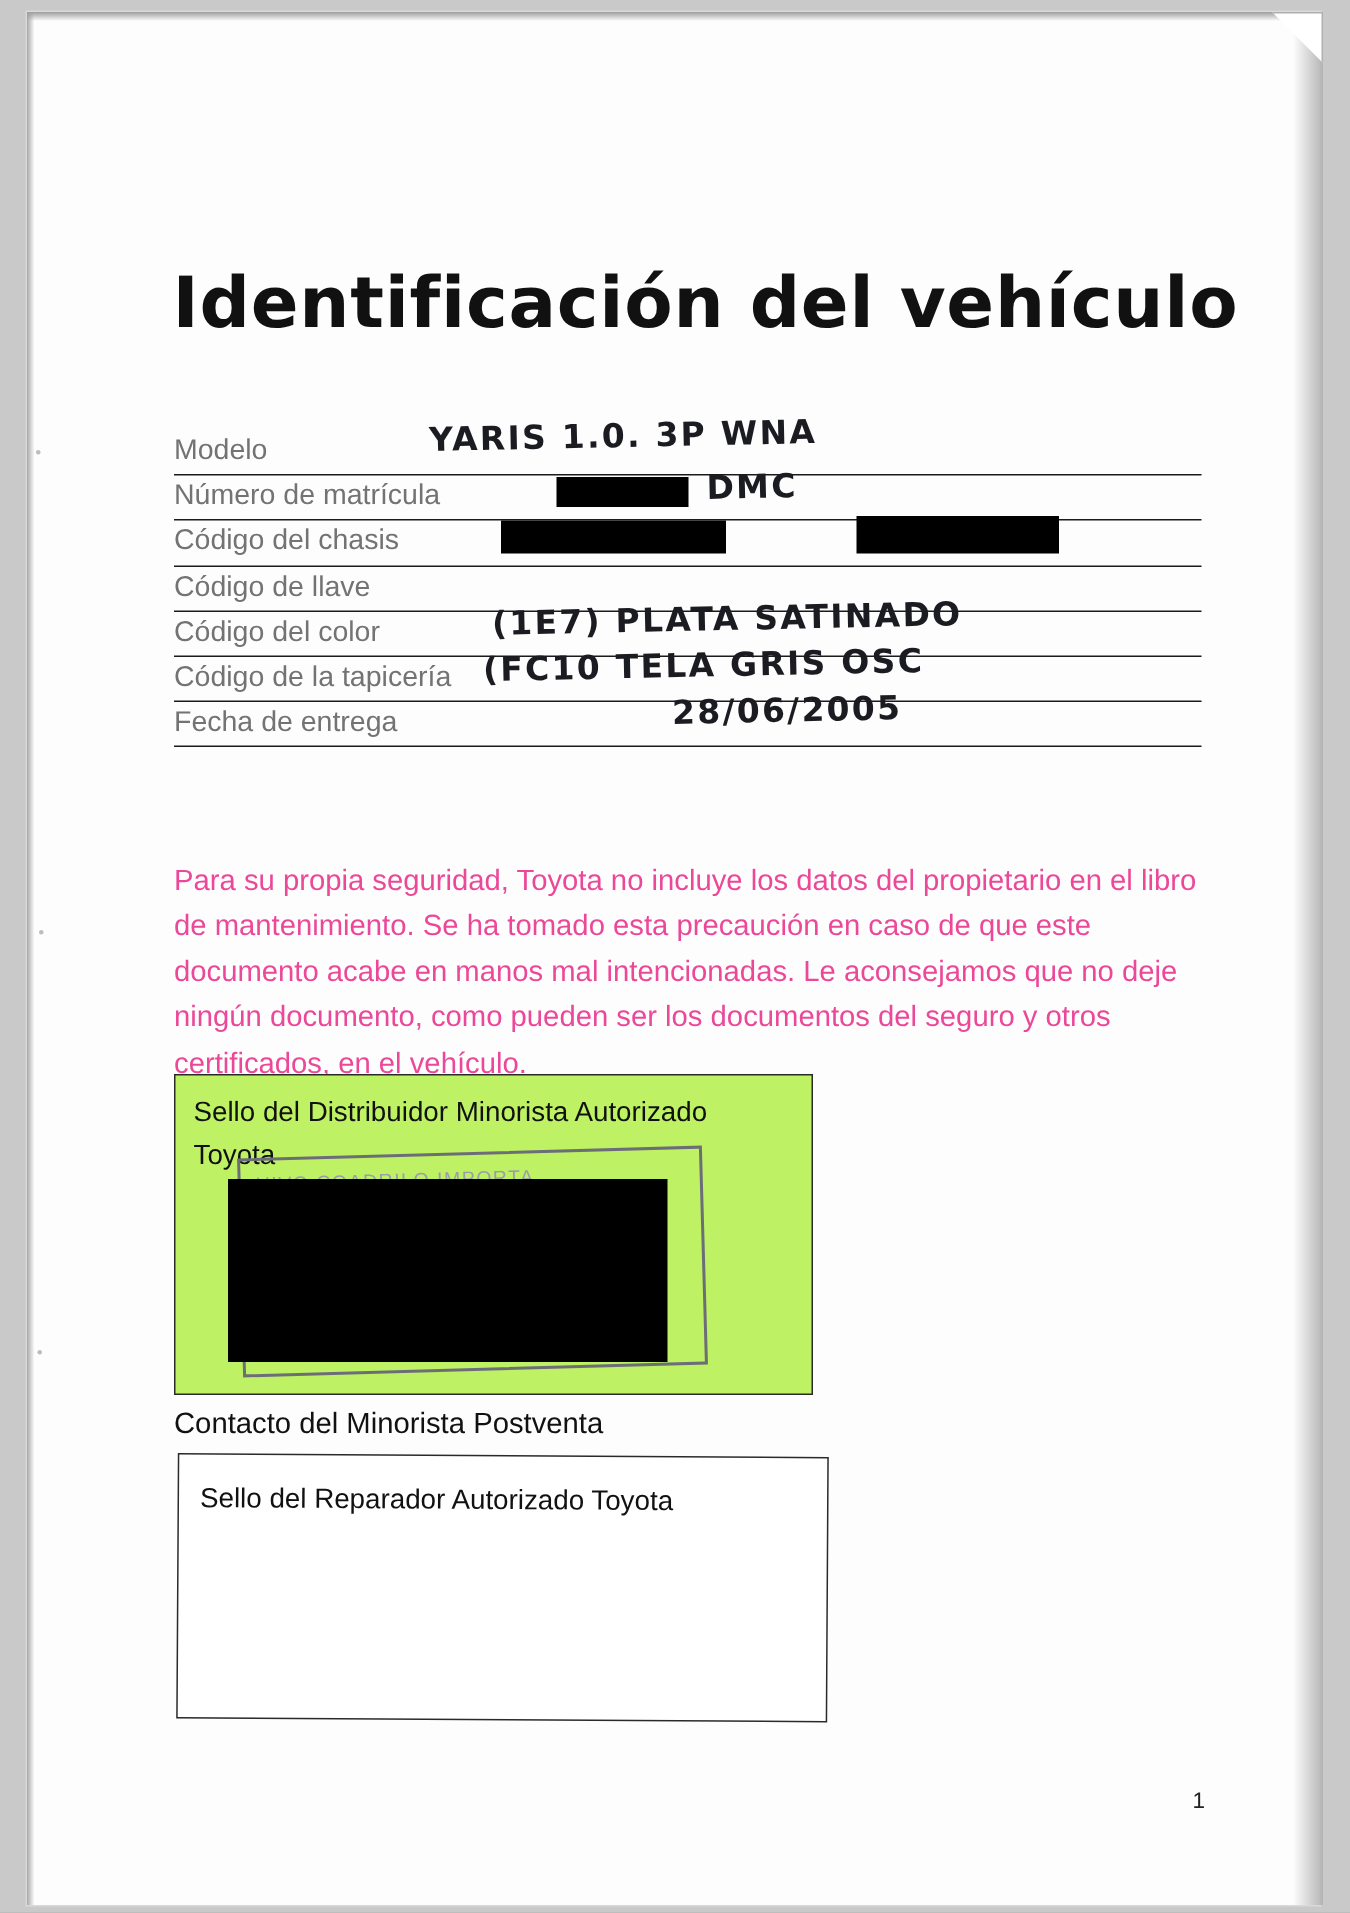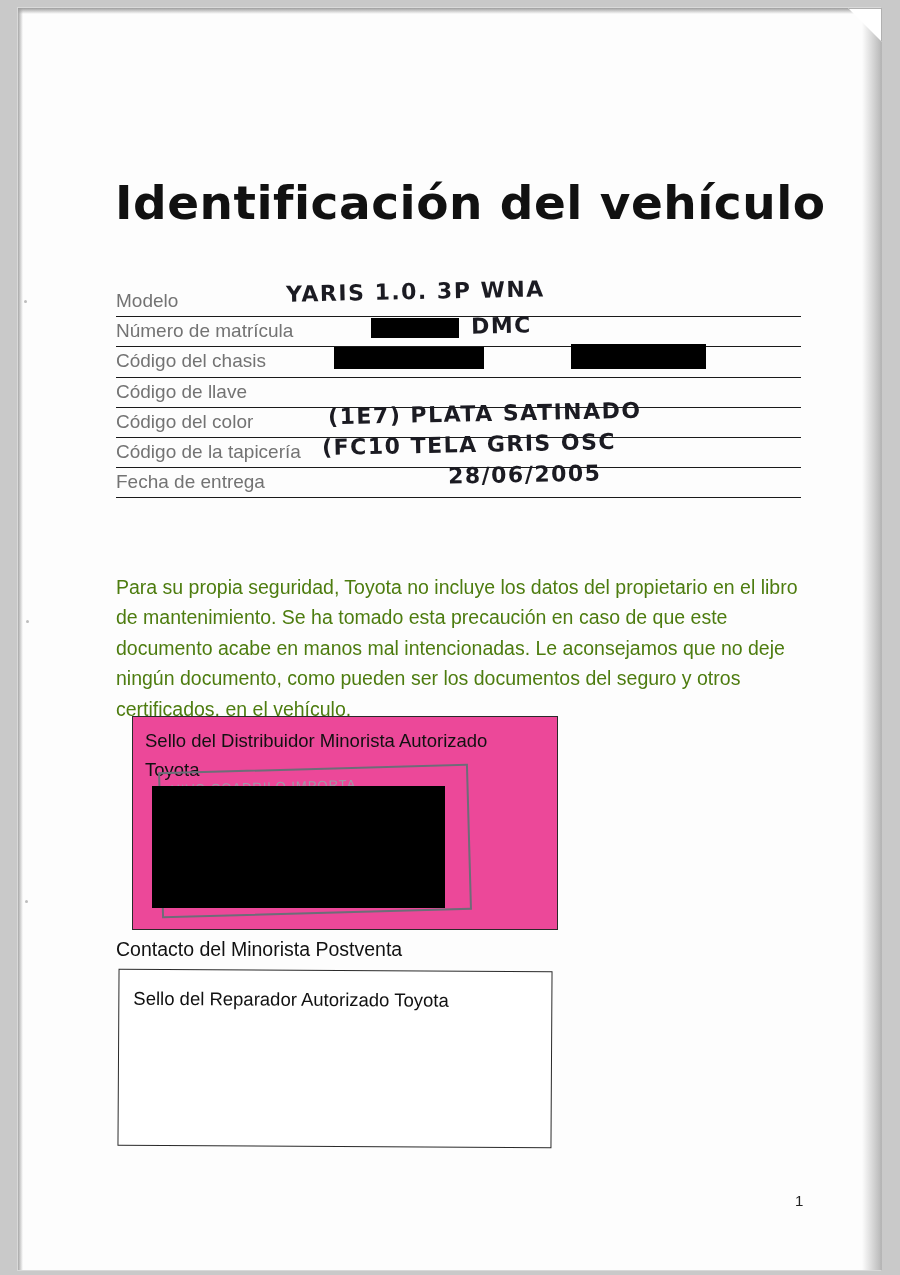--- a/index.html
+++ b/index.html
@@ -121,31 +121,31 @@
     background: #000;
   }
 
   .paragraph {
     position: absolute;
     left: 116px;
     top: 552px;
     width: 690px;
     font-size: 19.5px;
     line-height: 30.5px;
-    color: #4d7c0f;
+    color: #ec4899;
   }
 
   .stamp-box {
     position: absolute;
-    left: 132px;
+    left: 116px;
     top: 716px;
     width: 424px;
     height: 212px;
     border: 1.5px solid #2a2a2a;
-    background: #ec4899;
+    background: #bef264;
   }
   .stamp-box-label {
     position: absolute;
     left: 12px;
     top: 9px;
     width: 400px;
     font-size: 18.5px;
     line-height: 29px;
     color: #111;
   }

